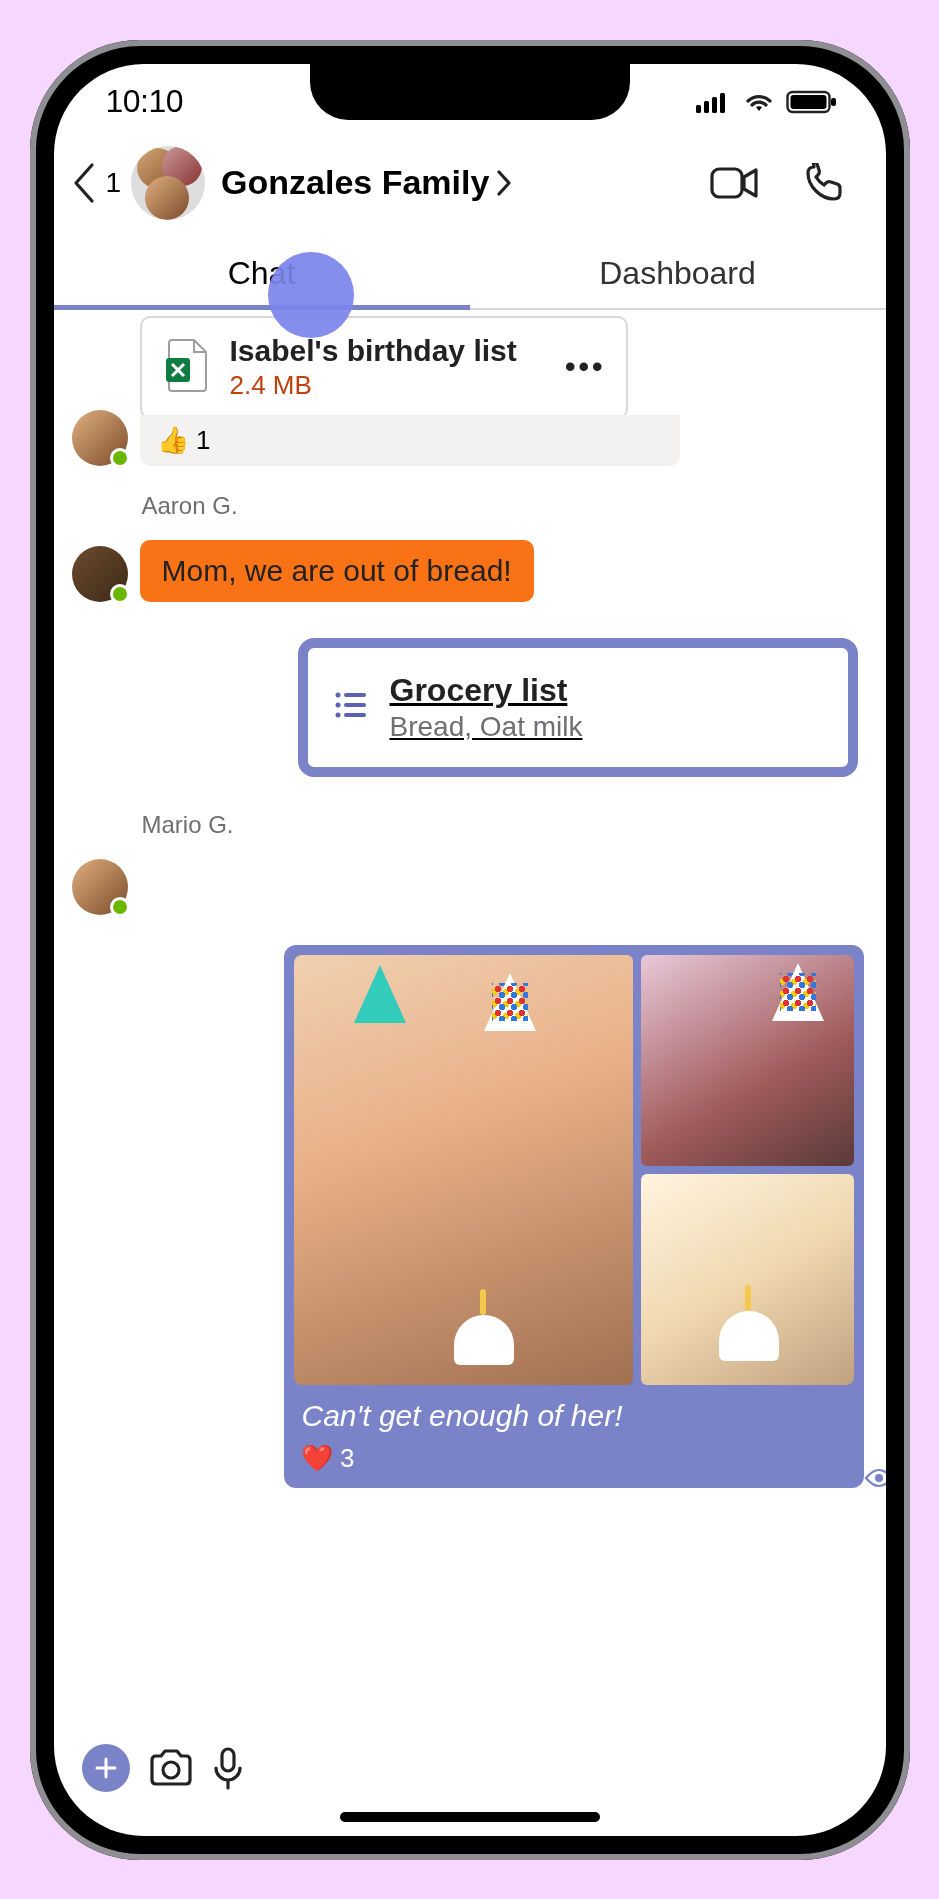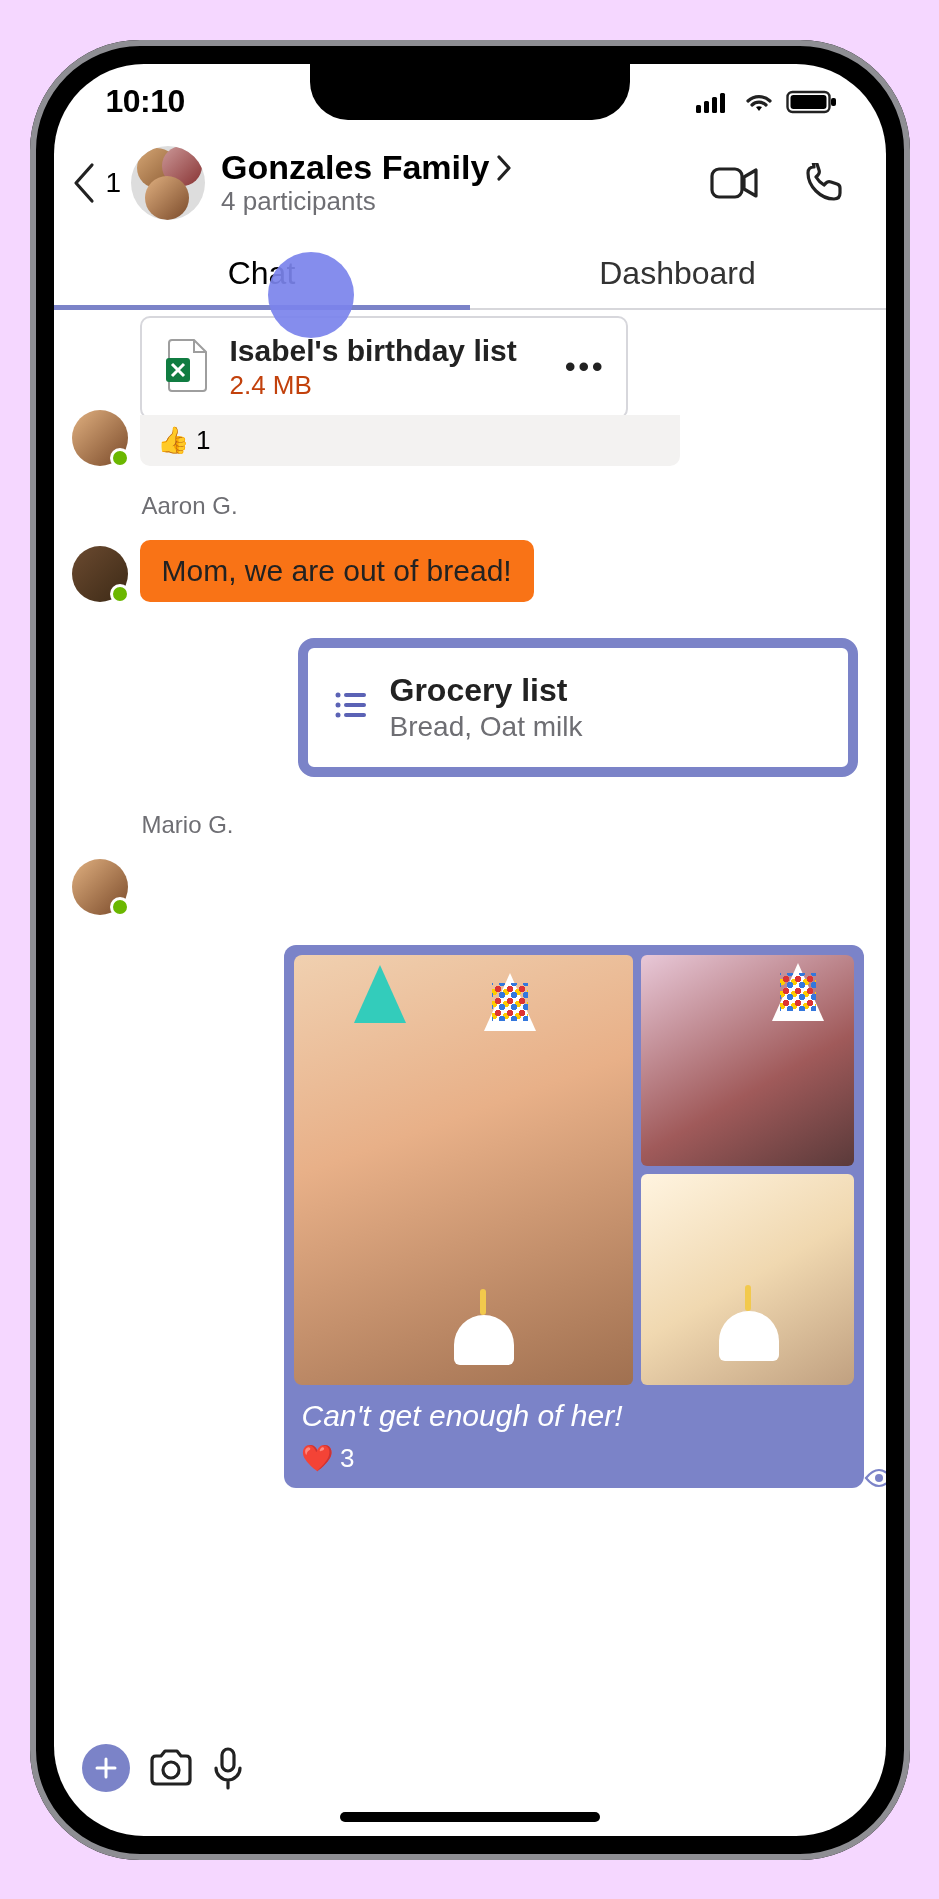--- a/index.html
+++ b/index.html
@@ -58,21 +58,21 @@
   }
 
   
   .statusbar {
     height: 76px;
     display: flex;
     align-items: center;
     justify-content: space-between;
     padding: 0 48px 0 52px;
     font-size: 32px;
-    font-weight: 700;
+    font-weight: 400;
     letter-spacing: -0.5px;
   }
   .status-right { display: flex; gap: 10px; align-items: center; }
   .status-right svg { display: block; }
 
   
   .header {
     padding: 6px 28px 10px 16px;
     display: flex;
     align-items: center;
@@ -376,21 +376,20 @@
       </div>
       <div class="title-block">
         <div class="title-line">
           <span>Gonzales Family</span>
           <span>
             <svg width="18" height="28" viewBox="0 0 18 28">
                 <path d="M4 3 L14 14 L4 25" class="stroke"></path>
               </svg>
           </span>
         </div>
-        <div class="subtitle">4 participants</div>
       </div>
       <div class="header-actions">
         <span>
           <svg width="50" height="36" viewBox="0 0 50 36">
               <rect x="2" y="4" width="30" height="28" rx="7" class="stroke"></rect>
               <path d="M34 12 L46 5 V31 L34 24 Z" class="stroke"></path>
             </svg>
         </span>
         <span>
           <svg width="40" height="40" viewBox="0 0 40 40">
@@ -443,21 +442,21 @@
       <div class="sender-name">Aaron G.</div>
       <div class="msg-row">
         <div class="avatar boy">
             <div class="presence"></div>
           </div>
         <div class="bubble">
           <span>Mom, we are out of bread!</span>
         </div>
       </div>
 
-      <div style="display:flex;justify-content:flex-end;margin-top:24px;">
+      <div style="display:flex;justify-content:flex-end;margin-top:24px;text-decoration:underline;">
         <div class="list-card">
           <span>
             <svg width="34" height="28" viewBox="0 0 34 28">
                 <circle cx="4" cy="4" r="2.5" fill="#5b62b5"></circle>
                 <rect x="10" y="2" width="22" height="4" rx="2" fill="#5b62b5"></rect>
                 <circle cx="4" cy="14" r="2.5" fill="#5b62b5"></circle>
                 <rect x="10" y="12" width="22" height="4" rx="2" fill="#5b62b5"></rect>
                 <circle cx="4" cy="24" r="2.5" fill="#5b62b5"></circle>
                 <rect x="10" y="22" width="22" height="4" rx="2" fill="#5b62b5"></rect>
               </svg>

